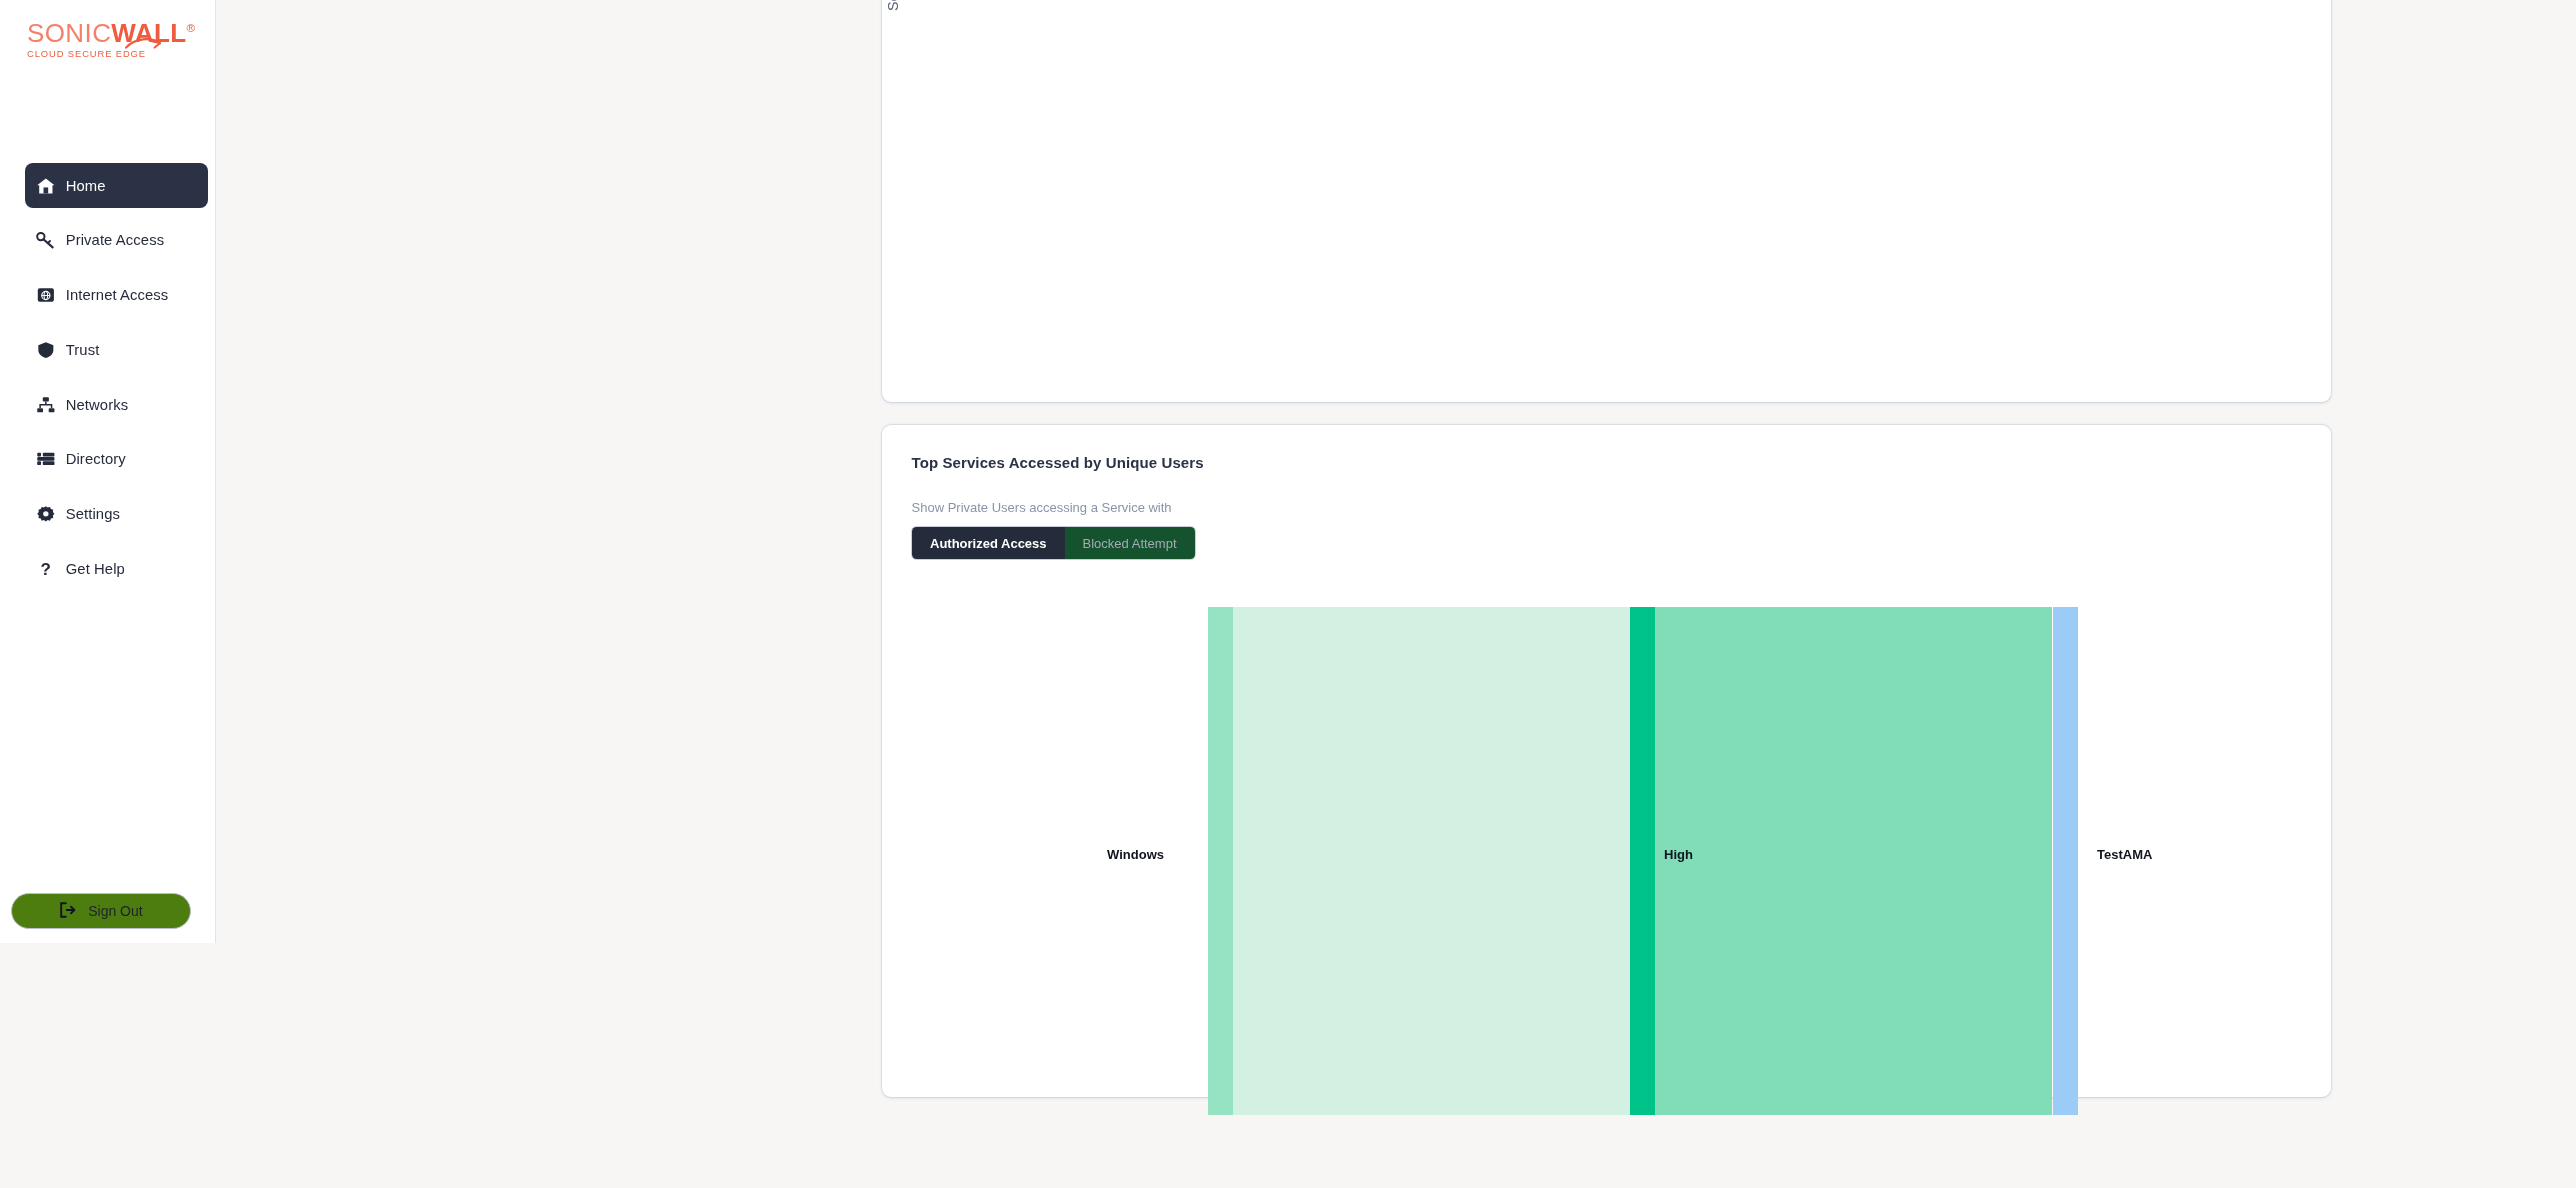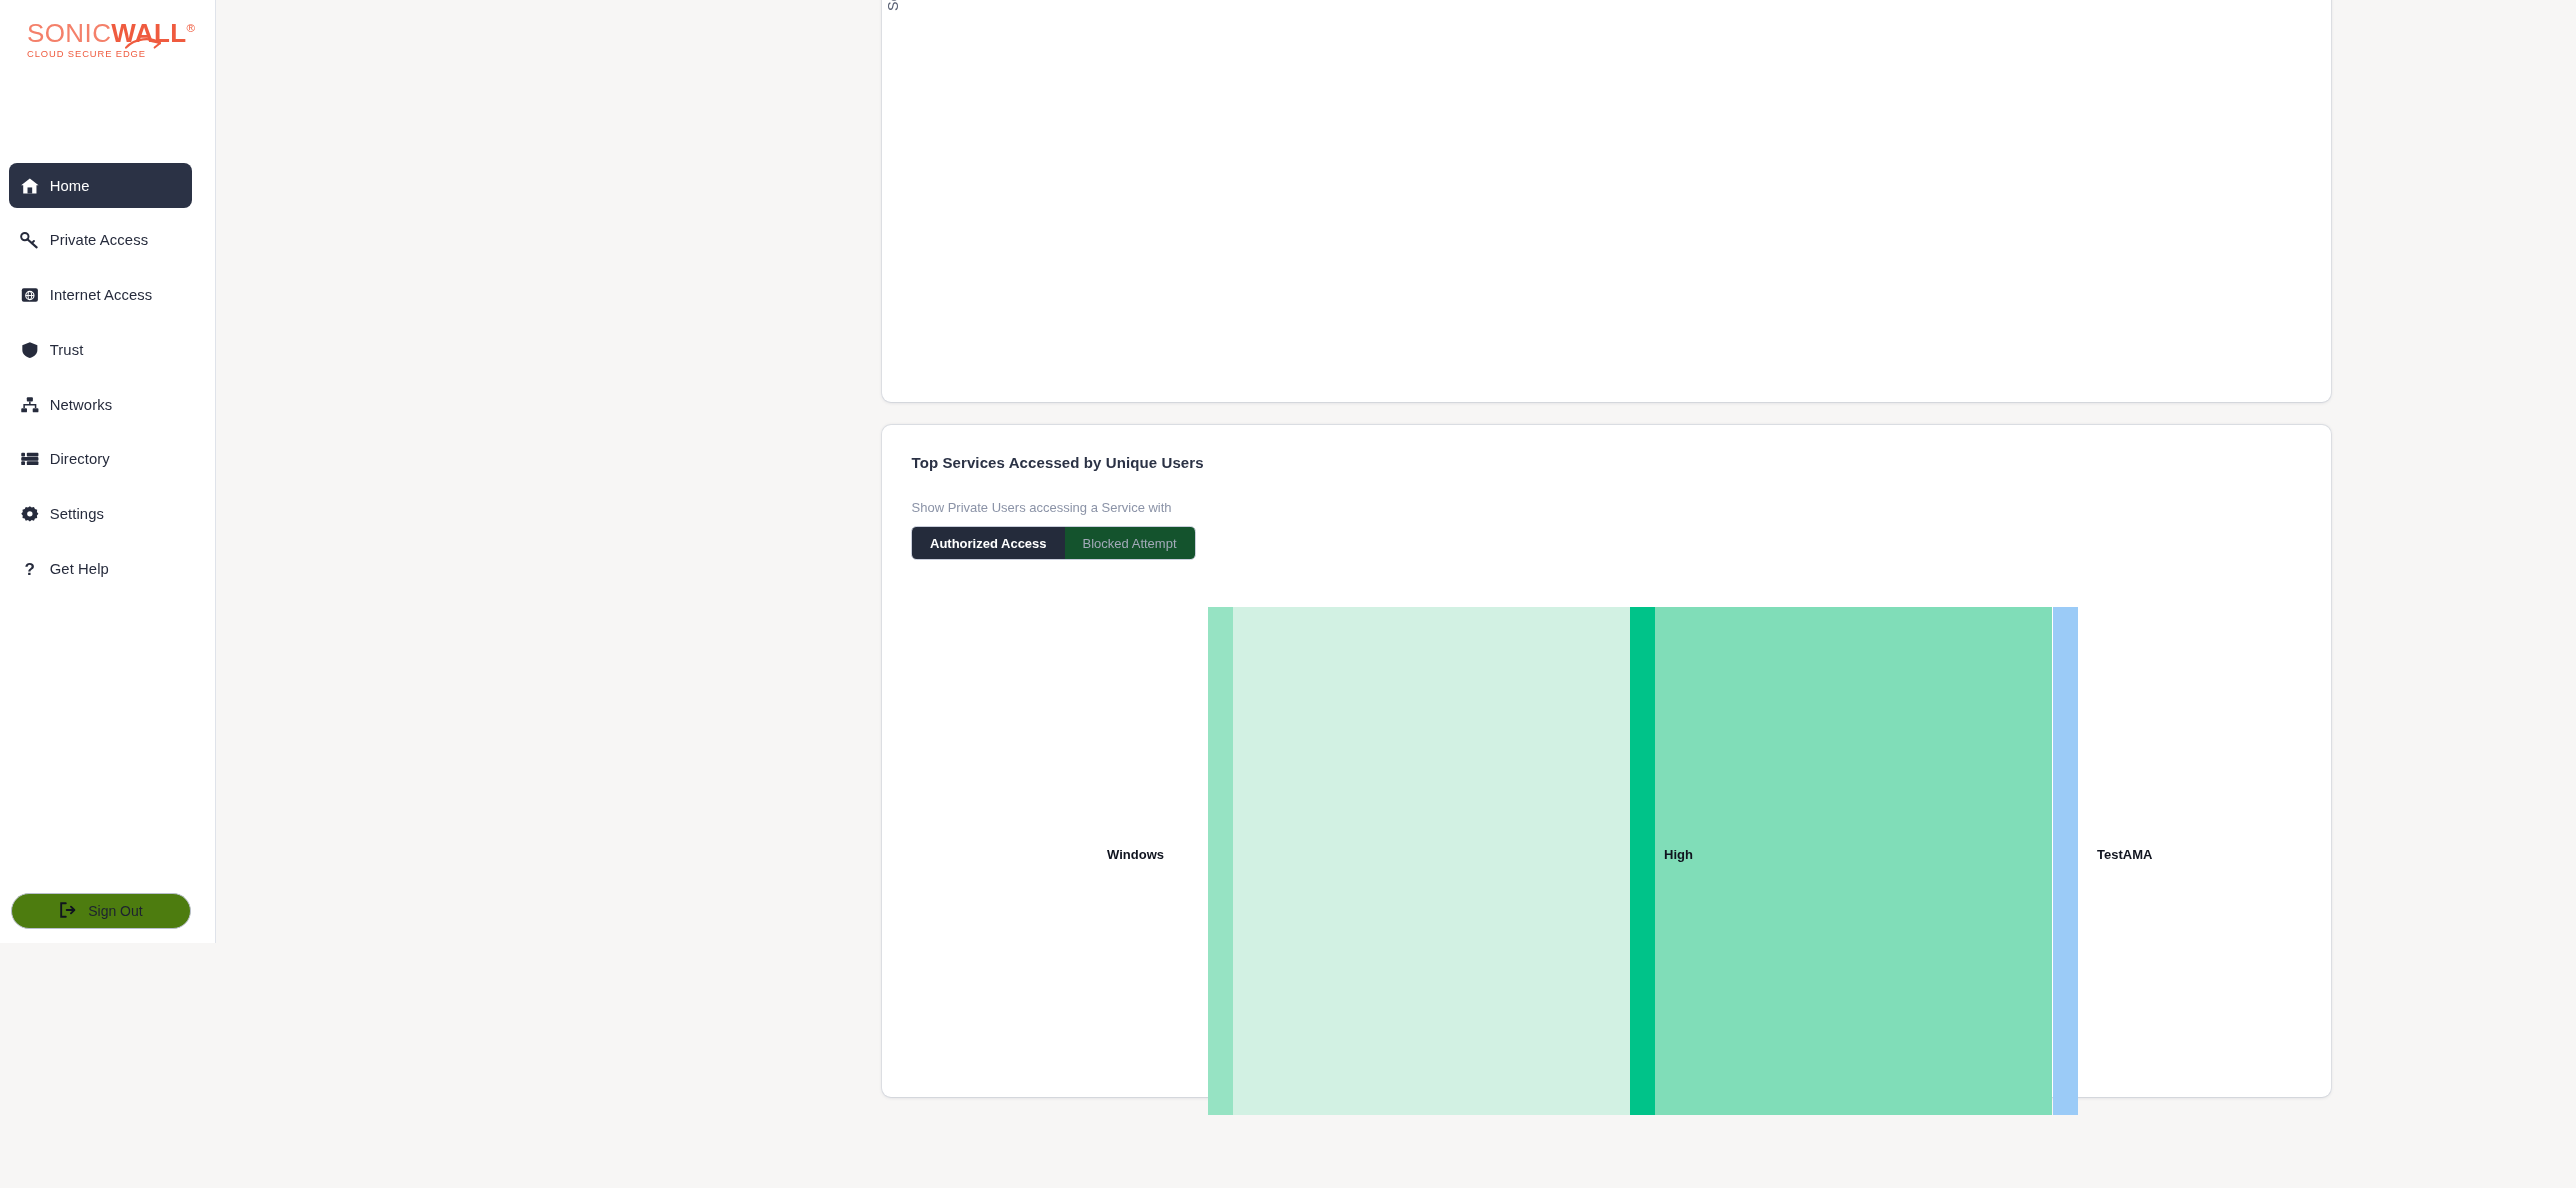--- a/index.html
+++ b/index.html
@@ -26,21 +26,21 @@
   .brand-tm { color: #ef5b3f; font-size: 11.6px; vertical-align: super; }
   .brand-sub {
     color: #ef5b3f; font-size: 9.4px; font-weight: 400;
     letter-spacing: 0.9px; margin-top: 2.7px;
   }
   .brand-swoosh {
     position: absolute; left: 97px; top: 16px; width: 38px; height: 14.3px;
     pointer-events: none;
   }
 
-  .nav { position: absolute; left: 9px; top: 163px; width: 183px; }
+  .nav { position: absolute; left: 25px; top: 163px; width: 183px; }
   .nav-item {
     display: flex; align-items: center;
     height: 45px; border-radius: 8px;
     padding-left: 10.7px; margin-bottom: 9.8px;
     color: #262b3c;
     cursor: pointer;
   }
   .nav-item.active { background: #2b3245; color: #ffffff; }
   .nav-ico {
     width: 30px; height: 19.7px; display: flex;

